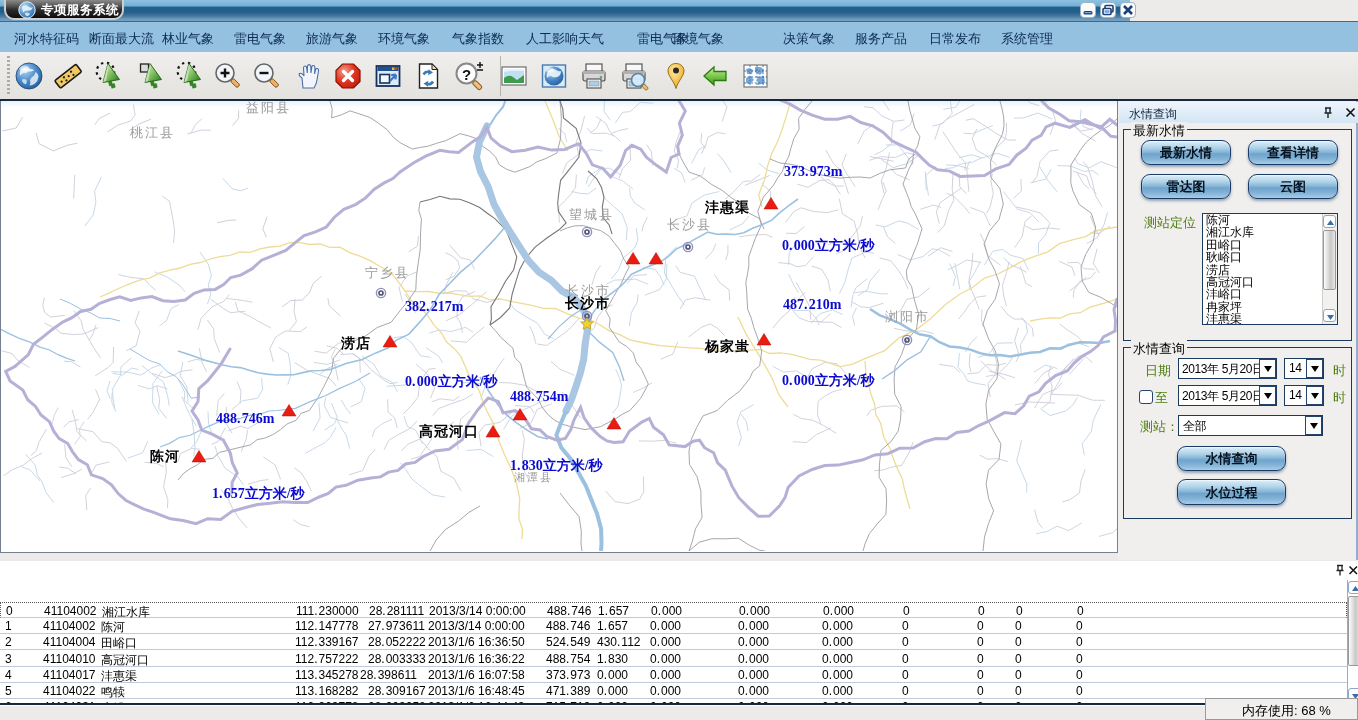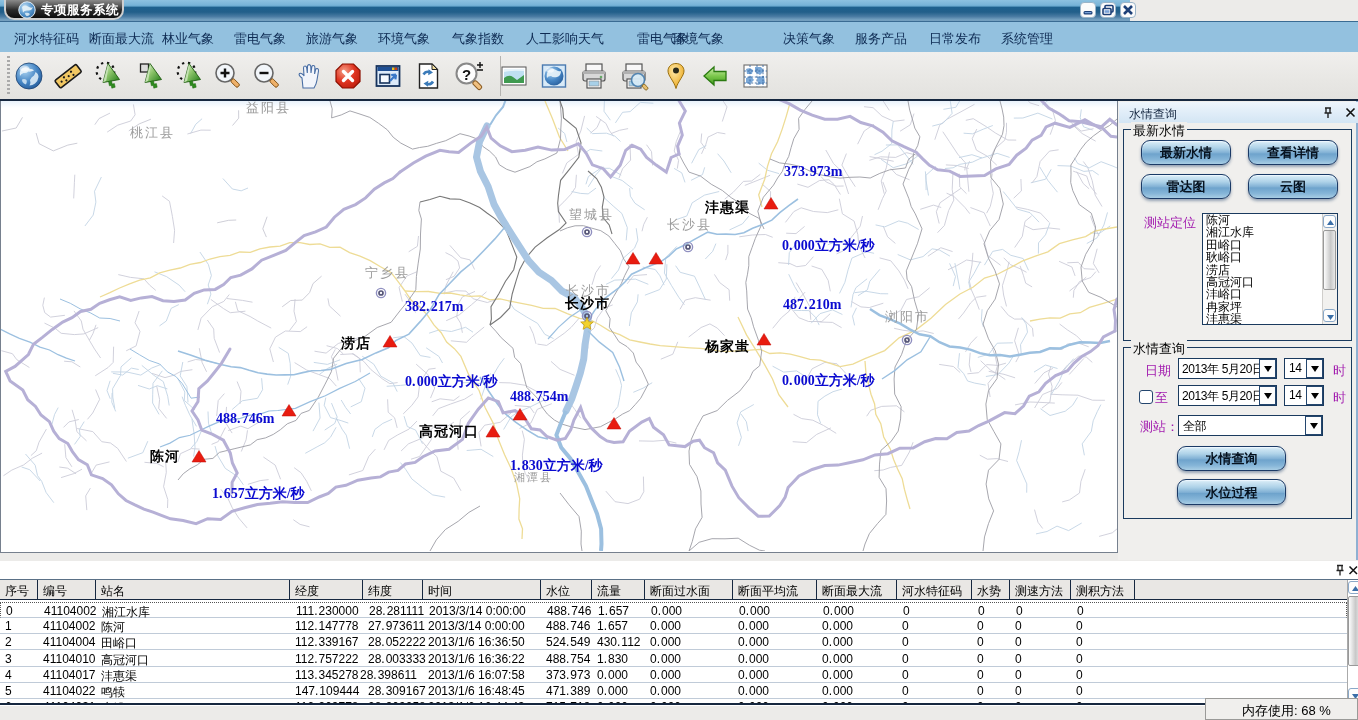--- a/index.html
+++ b/index.html
@@ -34,21 +34,21 @@
 #rptitle { position:absolute; left:1119px; top:102px; width:239px; height:21px;
   background:linear-gradient(#eef5fc,#d3e5f4); font-size:12px; color:#10223c; padding:4px 0 0 10px; }
 .pinsvg { position:absolute; }
 .xsvg { position:absolute; }
 .groupbox { position:absolute; border:1px solid #1a3a5e; }
 .grouplabel { position:absolute; background:#f0efed; font-size:13px; color:#000; padding:0 2px; }
 .bluebtn { position:absolute; border:1px solid #1b3a66; border-radius:9px;
   background:linear-gradient(#dceef8 0%,#aed2e8 30%,#7fafd4 52%,#6ea3cc 56%,#85b5d8 80%,#a8cde4 100%);
   box-shadow:0 2px 3px rgba(40,70,110,.45), inset 0 1px 1px #eef8fe;
   font-size:13px; font-weight:bold; color:#06121f; text-align:center; }
-.lbl { position:absolute; font-size:13px; color:#a21caf; }
+.lbl { position:absolute; font-size:13px; color:#4d7c0f; }
 #listbox { position:absolute; left:1202px; top:213px; width:136px; height:112px; background:#fff; border:1px solid #1a3a5e; font-size:12px; color:#000; overflow:hidden; }
 #listbox .it { padding:0 0 0 3px; height:12.4px; line-height:12.5px; font-size:12px; }
 .sbar { position:absolute; width:16px; background:#f2f1ef; border-left:1px solid #d0cecb; }
 .sbtn { position:absolute; left:1px; width:13px; height:13px; background:#fdfdfd; border:1px solid #8aa8c8; border-radius:3px; text-align:center; }
 .sbtn svg{position:absolute;left:2px;top:3px;}
 .sthumb { position:absolute; left:1px; width:13px; background:linear-gradient(90deg,#fdfdfd,#c8c8c8 60%,#e8e8e8); border:1px solid #999; border-radius:2px; }
 .combo { position:absolute; background:#fff; border:1px solid #1a3a5e; font-size:12px; color:#000; letter-spacing:-0.4px; }
 .combo .cbtn { position:absolute; right:0px; top:0px; bottom:0px; width:17px; background:#fdfdfd; border:1px solid #24466e; }
 .combo .cbtn:after { content:""; position:absolute; left:3.5px; top:6px; border:4.5px solid transparent; border-top:6px solid #000; }
 .chk { position:absolute; width:14px; height:14px; background:#fff; border:1.5px solid #24466e; border-radius:3px; }
@@ -798,37 +798,20 @@
 <div class="combo" style="left:1178px;top:415px;width:145px;height:21px;padding:2px 0 0 4px">全部<span class="cbtn"></span></div>
 <div class="bluebtn" style="left:1177px;top:446px;width:109px;height:25px;line-height:24px">水情查询</div>
 <div class="bluebtn" style="left:1177px;top:479px;width:109px;height:26px;line-height:25px">水位过程</div>
 <div id="outpanel"></div>
 <svg class="pinsvg" style="left:1334px;top:564px" width="12" height="13">
       <path d="M3 1.5 H9 M4 1.5 V6.5 M8 1.5 V6.5 M2.5 6.5 H9.5 M6 6.5 V11.5" stroke="#222" stroke-width="1.3" fill="none"></path>
     </svg>
 <svg class="xsvg" style="left:1348px;top:565px" width="11" height="11">
       <path d="M1.5 1.5 L9 9 M9 1.5 L1.5 9" stroke="#111" stroke-width="1.5"></path>
     </svg>
-<div id="thead">
-      <div class="hcfull" style="left:0px;width:38px;padding:3px 0 0 5px">序号</div>
-      <div class="hcfull" style="left:38px;width:58px;padding:3px 0 0 5px">编号</div>
-      <div class="hcfull" style="left:96px;width:194px;padding:3px 0 0 5px">站名</div>
-      <div class="hcfull" style="left:290px;width:73px;padding:3px 0 0 5px">经度</div>
-      <div class="hcfull" style="left:363px;width:60px;padding:3px 0 0 5px">纬度</div>
-      <div class="hcfull" style="left:423px;width:118px;padding:3px 0 0 5px">时间</div>
-      <div class="hcfull" style="left:541px;width:51px;padding:3px 0 0 5px">水位</div>
-      <div class="hcfull" style="left:592px;width:53px;padding:3px 0 0 5px">流量</div>
-      <div class="hcfull" style="left:645px;width:88px;padding:3px 0 0 5px">断面过水面</div>
-      <div class="hcfull" style="left:733px;width:84px;padding:3px 0 0 5px">断面平均流</div>
-      <div class="hcfull" style="left:817px;width:80px;padding:3px 0 0 5px">断面最大流</div>
-      <div class="hcfull" style="left:897px;width:75px;padding:3px 0 0 5px">河水特征码</div>
-      <div class="hcfull" style="left:972px;width:38px;padding:3px 0 0 5px">水势</div>
-      <div class="hcfull" style="left:1010px;width:61px;padding:3px 0 0 5px">测速方法</div>
-      <div class="hcfull" style="left:1071px;width:64px;padding:3px 0 0 5px">测积方法</div>
-    </div>
 <div id="tbody">
       <div class="trow" style="top:0.0px;border:1px dotted #555;border-bottom:1px solid #c0cbd8;">
         <div style="left:5px">0</div>
         <div style="left:43px">41104002</div>
         <div style="left:101px">湘江水库</div>
         <div style="left:295px">111. 230000</div>
         <div style="left:368px">28. 281111</div>
         <div style="left:428px">2013/3/14 0:00:00</div>
         <div style="left:546px">488. 746</div>
         <div style="left:597px">1. 657</div>
@@ -905,21 +888,21 @@
         <div style="left:822px">0. 000</div>
         <div style="left:902px">0</div>
         <div style="left:977px">0</div>
         <div style="left:1015px">0</div>
         <div style="left:1076px">0</div>
       </div>
       <div class="trow" style="top:81.0px;">
         <div style="left:5px">5</div>
         <div style="left:43px">41104022</div>
         <div style="left:101px">鸣犊</div>
-        <div style="left:295px">147. 109444</div>
+        <div style="left:295px">113. 168282</div>
         <div style="left:368px">28. 309167</div>
         <div style="left:428px">2013/1/6 16:48:45</div>
         <div style="left:546px">471. 389</div>
         <div style="left:597px">0. 000</div>
         <div style="left:650px">0. 000</div>
         <div style="left:738px">0. 000</div>
         <div style="left:822px">0. 000</div>
         <div style="left:902px">0</div>
         <div style="left:977px">0</div>
         <div style="left:1015px">0</div>

